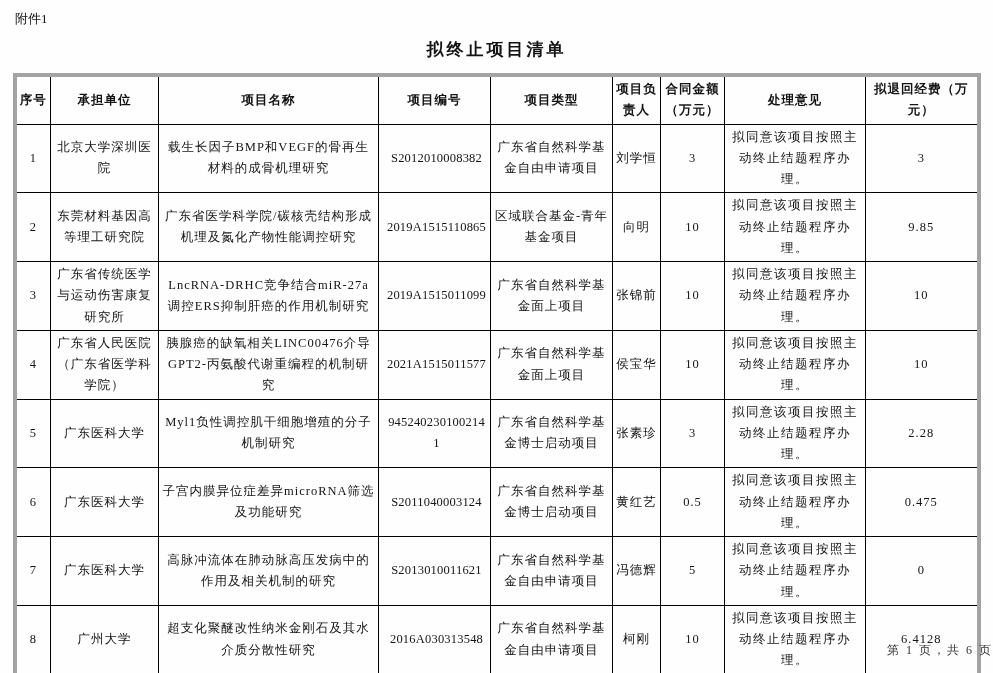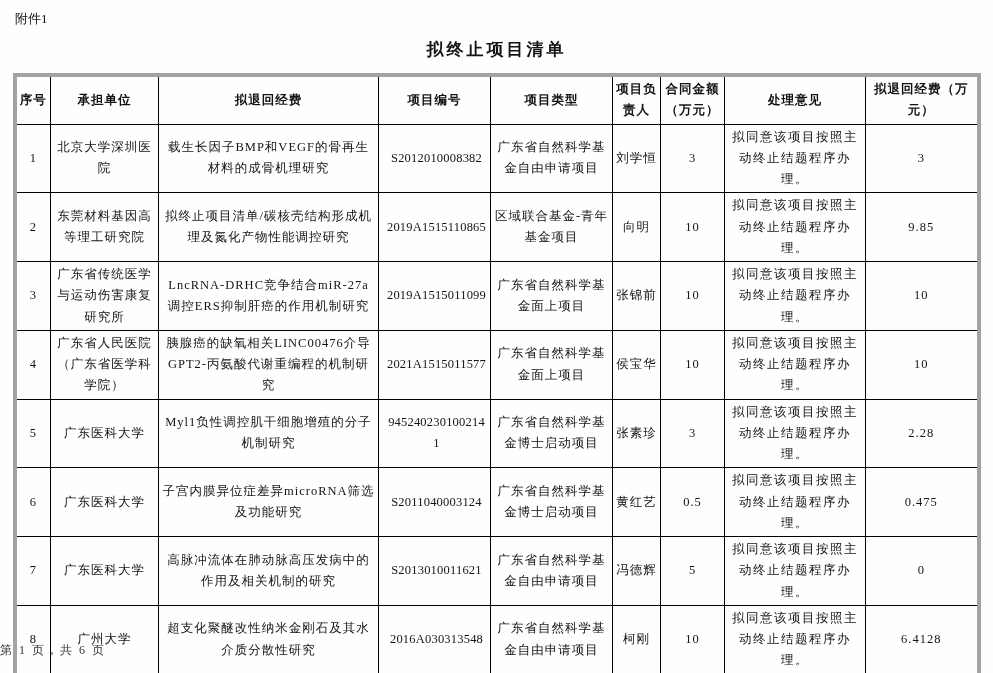--- a/index.html
+++ b/index.html
@@ -51,21 +51,21 @@
     letter-spacing: 1px;
   }
   .term-table tbody td { height: 59px; }
   .term-table td.cell-project-no { letter-spacing: 0.2px; padding-left: 7px; }
   .term-table td.cell-opinion { letter-spacing: 1.5px; margin-top: 14px; }
   .page-footer {
     position: absolute;
     bottom: 14px;
     left: 0;
     width: 100%;
-    text-align: left;
+    text-align: right;
     font-size: 12px;
     color: #333;
     letter-spacing: 2px;
   }
 </style>
 </head>
 <body>
 
 <div class="attachment-label">附件1</div>
 
@@ -80,21 +80,21 @@
     <col style="width:122px">
     <col style="width:48px">
     <col style="width:64px">
     <col style="width:141px">
     <col style="width:113px">
   </colgroup>
   <thead>
     <tr>
       <th>序号</th>
       <th>承担单位</th>
-      <th>拟退回经费</th>
+      <th>项目名称</th>
       <th>项目编号</th>
       <th>项目类型</th>
       <th>项目负责人</th>
       <th>合同金额（万元）</th>
       <th>处理意见</th>
       <th>拟退回经费（万元）</th>
     </tr>
   </thead>
   <tbody>
       <tr>
@@ -104,21 +104,21 @@
         <td class="cell-project-no">S2012010008382</td>
         <td class="cell-project-type">广东省自然科学基金自由申请项目</td>
         <td class="cell-leader">刘学恒</td>
         <td class="cell-contract-amount">3</td>
         <td class="cell-opinion">拟同意该项目按照主动终止结题程序办理。</td>
         <td class="cell-refund-amount">3</td>
       </tr>
       <tr>
         <td class="cell-no">2</td>
         <td class="cell-unit">东莞材料基因高等理工研究院</td>
-        <td class="cell-project-name">拟终止项目清单/碳核壳结构形成机理及氮化产物性能调控研究</td>
+        <td class="cell-project-name">广东省医学科学院/碳核壳结构形成机理及氮化产物性能调控研究</td>
         <td class="cell-project-no">2019A1515110865</td>
         <td class="cell-project-type">区域联合基金-青年基金项目</td>
         <td class="cell-leader">向明</td>
         <td class="cell-contract-amount">10</td>
         <td class="cell-opinion">拟同意该项目按照主动终止结题程序办理。</td>
         <td class="cell-refund-amount">9.85</td>
       </tr>
       <tr>
         <td class="cell-no">3</td>
         <td class="cell-unit">广东省传统医学与运动伤害康复研究所</td>

